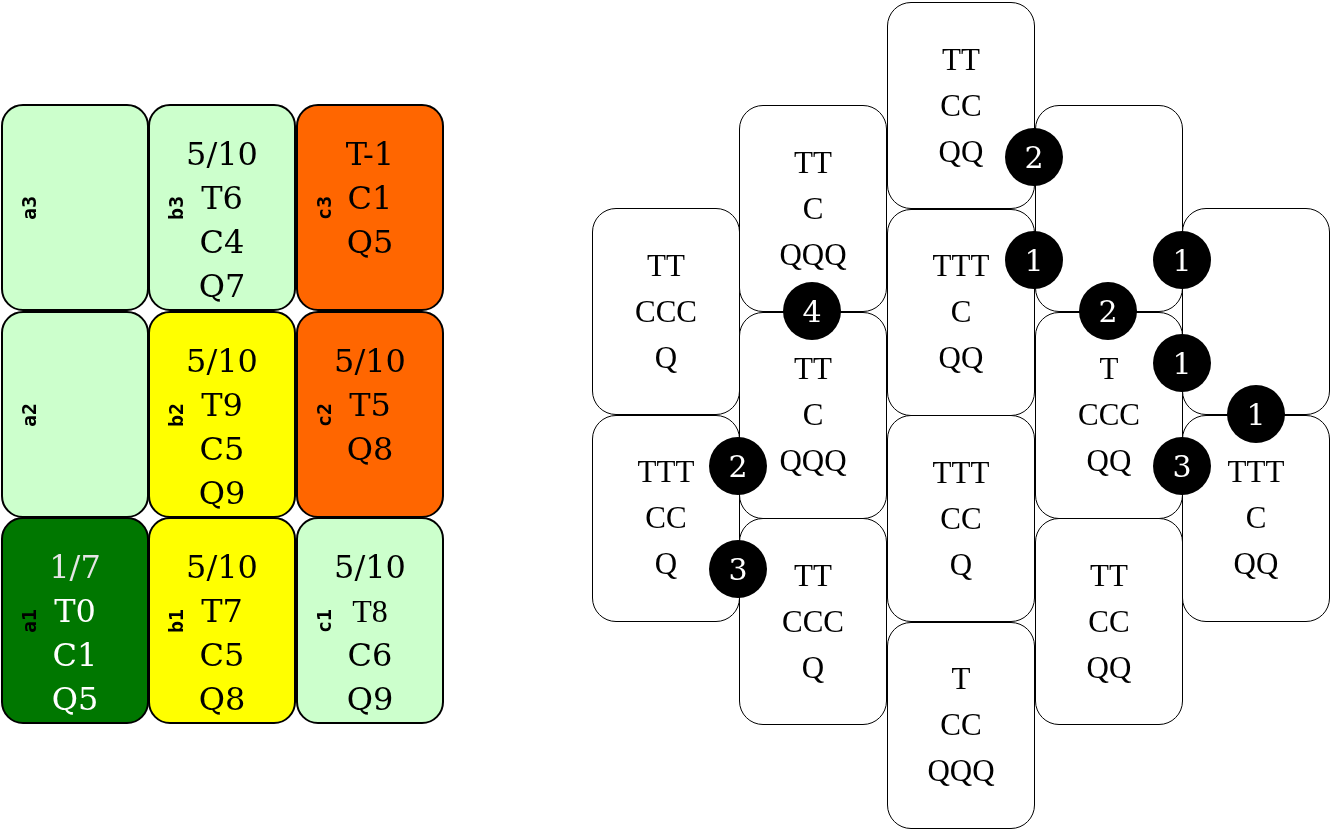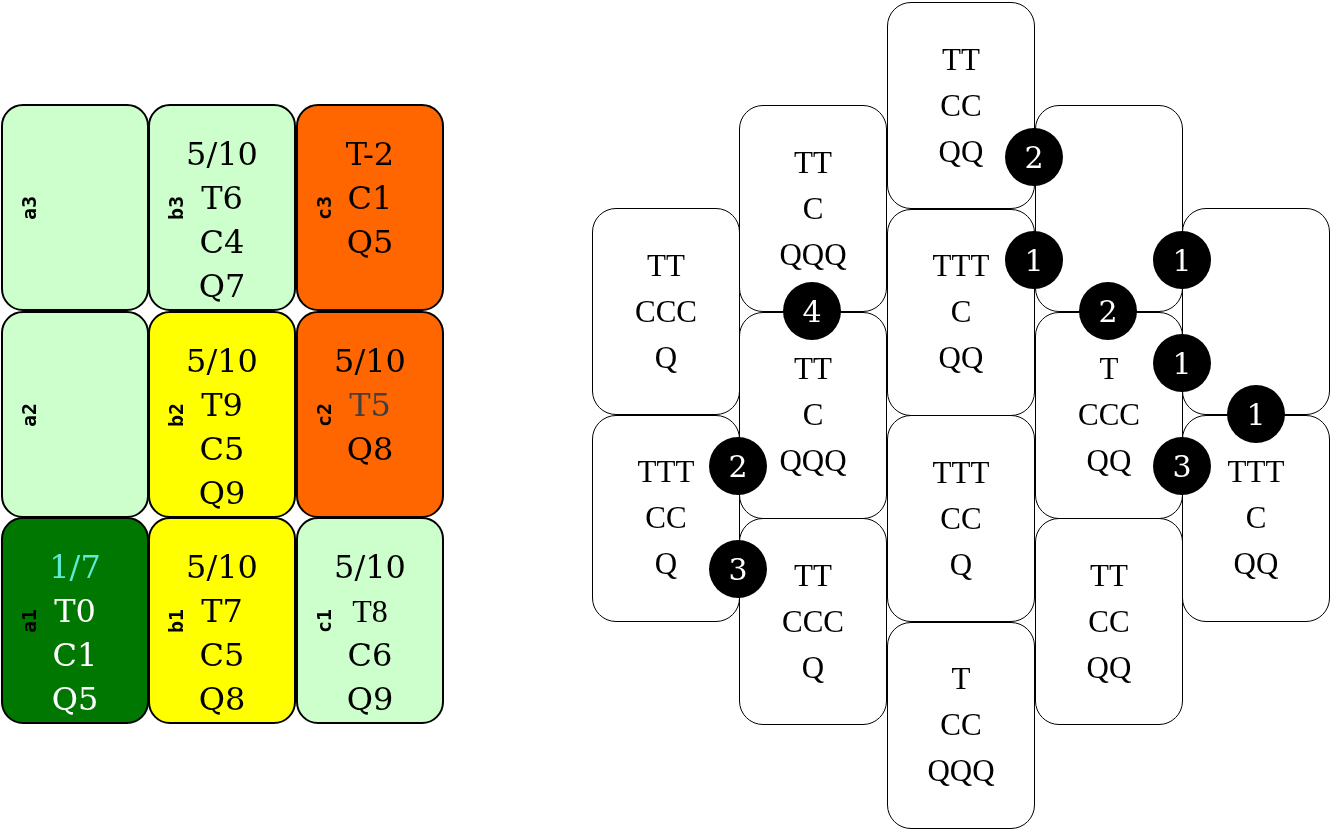--- a/index.html
+++ b/index.html
@@ -32,21 +32,21 @@
       <div class="lines">
         <div style="color: rgb(0, 0, 0);">5/10</div>
         <div style="color: rgb(0, 0, 0);">T6</div>
         <div style="color: rgb(0, 0, 0);">C4</div>
         <div style="color: rgb(0, 0, 0);">Q7</div>
       </div>
     </div>
     <div class="cell" style="left: 296px; top: 104px; width: 148px; height: 207px; background: rgb(255, 102, 0);">
       <div class="side-label">c3</div>
       <div class="lines">
-        <div style="color: rgb(0, 0, 0);">T-2</div>
+        <div style="color: rgb(0, 0, 0);">T-1</div>
         <div style="color: rgb(0, 0, 0);">C1</div>
         <div style="color: rgb(0, 0, 0);">Q5</div>
       </div>
     </div>
     <div class="cell" style="left: 1px; top: 311px; width: 148px; height: 207px; background: rgb(204, 255, 204);">
       <div class="side-label">a2</div>
       <div class="lines"></div>
     </div>
     <div class="cell" style="left: 148px; top: 311px; width: 148px; height: 207px; background: rgb(255, 255, 0);">
       <div class="side-label">b2</div>
@@ -54,28 +54,28 @@
         <div style="color: rgb(0, 0, 0);">5/10</div>
         <div style="color: rgb(0, 0, 0);">T9</div>
         <div style="color: rgb(0, 0, 0);">C5</div>
         <div style="color: rgb(0, 0, 0);">Q9</div>
       </div>
     </div>
     <div class="cell" style="left: 296px; top: 311px; width: 148px; height: 207px; background: rgb(255, 102, 0);">
       <div class="side-label">c2</div>
       <div class="lines">
         <div style="color: rgb(0, 0, 0);">5/10</div>
-        <div style="color: #404040;">T5</div>
+        <div style="color: #000000;">T5</div>
         <div style="color: rgb(0, 0, 0);">Q8</div>
       </div>
     </div>
     <div class="cell" style="left: 1px; top: 517px; width: 148px; height: 207px; background: rgb(0, 119, 0);">
       <div class="side-label">a1</div>
       <div class="lines">
-        <div style="color: #5eead4;">1/7</div>
+        <div style="color: #e5e5e5;">1/7</div>
         <div style="color: rgb(255, 255, 255);">T0</div>
         <div style="color: rgb(255, 255, 255);">C1</div>
         <div style="color: rgb(255, 255, 255);">Q5</div>
       </div>
     </div>
     <div class="cell" style="left: 148px; top: 517px; width: 148px; height: 207px; background: rgb(255, 255, 0);">
       <div class="side-label">b1</div>
       <div class="lines">
         <div style="color: rgb(0, 0, 0);">5/10</div>
         <div style="color: rgb(0, 0, 0);">T7</div>

